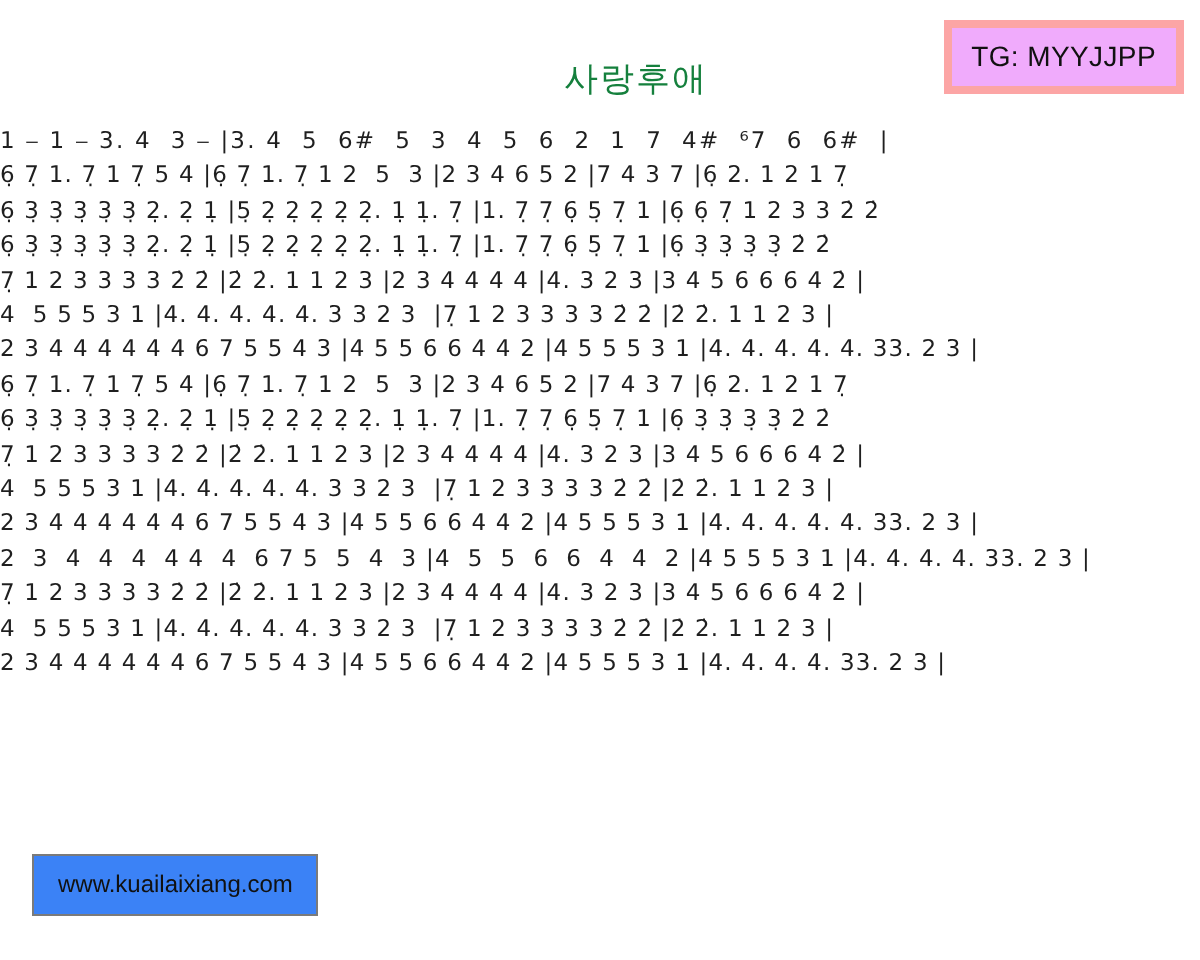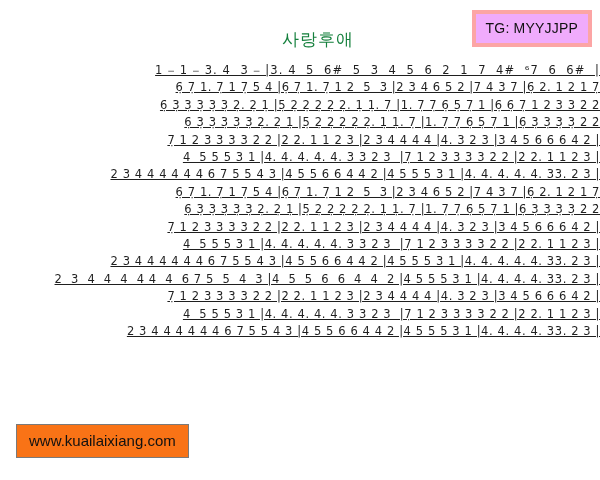--- a/index.html
+++ b/index.html
@@ -28,24 +28,24 @@
     padding: 7px 10px 8px 10px;
     letter-spacing: 0.2px;
     white-space: nowrap;
   }
 
   
   .site-badge {
     position: absolute;
     left: 16px;
     bottom: 22px;
-    background: #f97316;
+    background: #3b82f6;
     border: 1px solid #7a7a7a;
     color: #111111;
-    font-size: 15px;
+    font-size: 12px;
     line-height: 1;
     padding: 8px 12px 9px 12px;
     white-space: nowrap;
   }
 
   
   .sheet {
     position: absolute;
     left: 0;
     top: 0;
@@ -70,25 +70,24 @@
     position: absolute;
     top: 62px;
     left: 0;
     width: 600px;
     color: #1b1b1b;
   }
   .score-line {
     font-family: "DejaVu Sans", sans-serif;
     font-size: 11.5px;
     line-height: 17.4px;
-    text-align: right;
+    text-align: left;
     white-space: pre;
     letter-spacing: 0.6px;
     color: #1f1f1f;
-    text-decoration: underline;
   }
   .score-line.first {
     letter-spacing: 1.1px;
   }
 </style>
 </head>
 <body>
 
 <div class="sheet">
   <div class="sheet-title">사랑후애</div>

